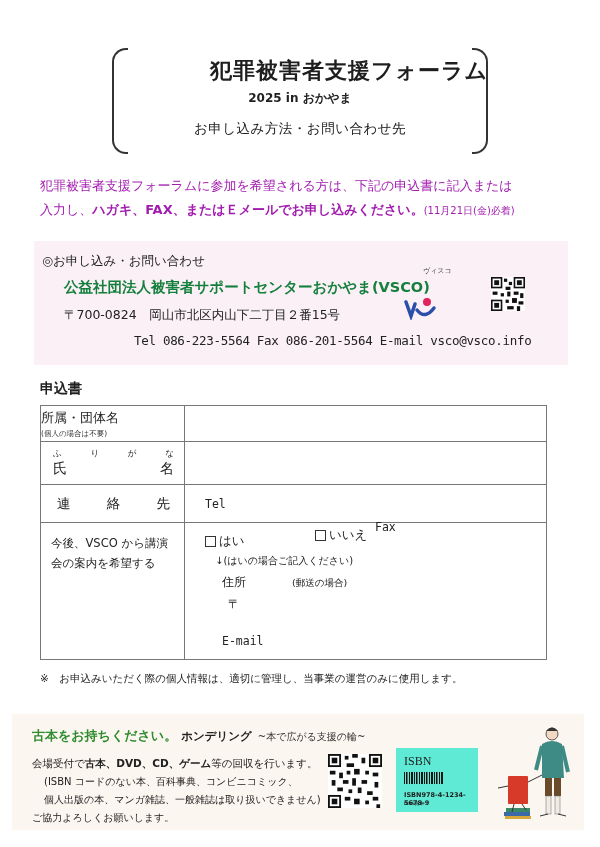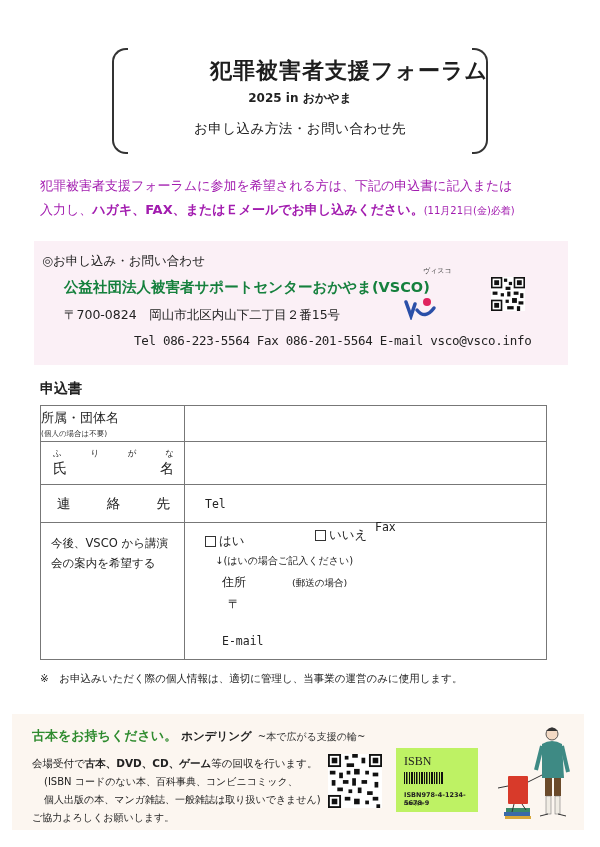--- a/index.html
+++ b/index.html
@@ -63,21 +63,21 @@
   .donate .head { position: absolute; left: 20px; top: 13px; font-size: 12px; }
   .donate .green { color: #2e8b2e; font-weight: bold; font-size: 13px; }
   .donate .honde { font-weight: bold; font-size: 11.5px; margin-left: 4px; }
   .donate .tag { font-size: 10px; margin-left: 6px; color: #333; }
   .donate .l1 { position: absolute; left: 20px; top: 43px; font-size: 10.5px; }
   .donate .l1 b { font-weight: bold; }
   .donate .l2 { position: absolute; left: 32px; top: 61px; font-size: 10px; }
   .donate .l3 { position: absolute; left: 32px; top: 79px; font-size: 10px; }
   .donate .l4 { position: absolute; left: 20px; top: 97px; font-size: 10px; }
   .qr-big { position: absolute; left: 316px; top: 40px; width: 54px; height: 54px; }
-  .isbn-card { position: absolute; left: 384px; top: 34px; width: 82px; height: 64px; background: #bef264; }
+  .isbn-card { position: absolute; left: 384px; top: 34px; width: 82px; height: 64px; background: #5eead4; }
   .isbn-card .t { position: absolute; left: 8px; top: 6px; font-family: "Liberation Serif", serif; font-size: 12px; }
   .isbn-card .bars { position: absolute; left: 8px; top: 24px; width: 40px; height: 14px; }
   .isbn-card .num { position: absolute; left: 8px; top: 43px; font-size: 6.5px; font-weight: bold; }
   .isbn-card .sub { position: absolute; left: 8px; top: 53px; font-size: 4.5px; }
   .illus { position: absolute; left: 478px; top: 6px; width: 90px; height: 106px; }
 </style>
 </head>
 <body>
 
 <div class="abs header-box">

